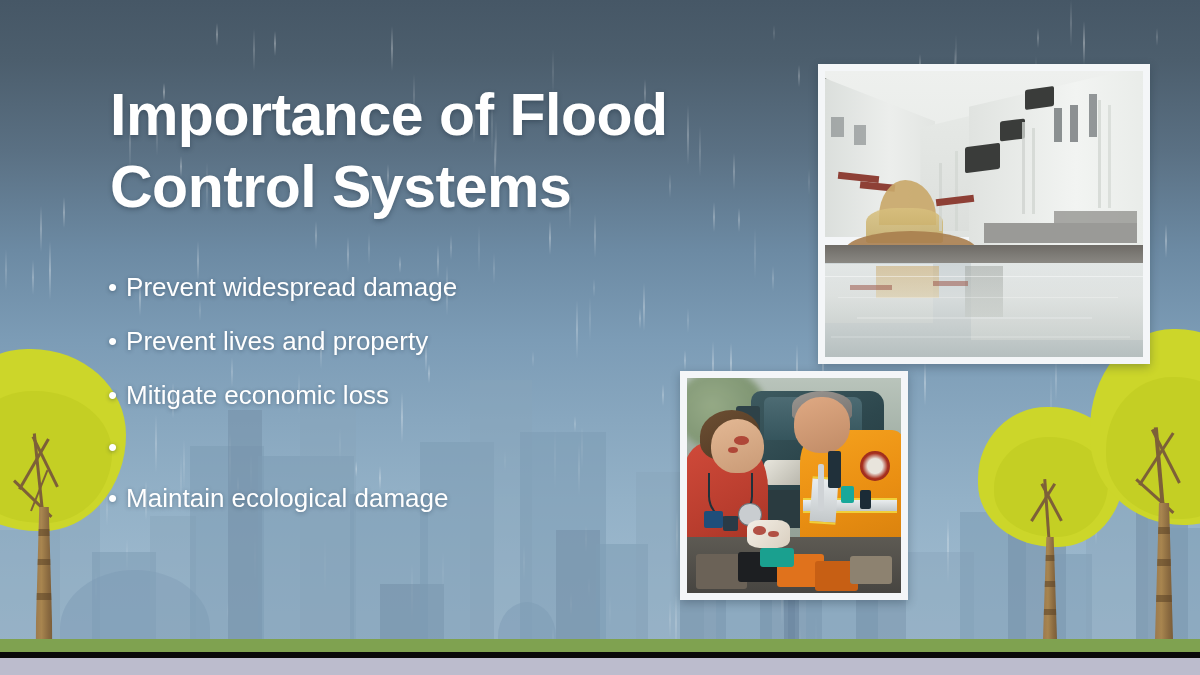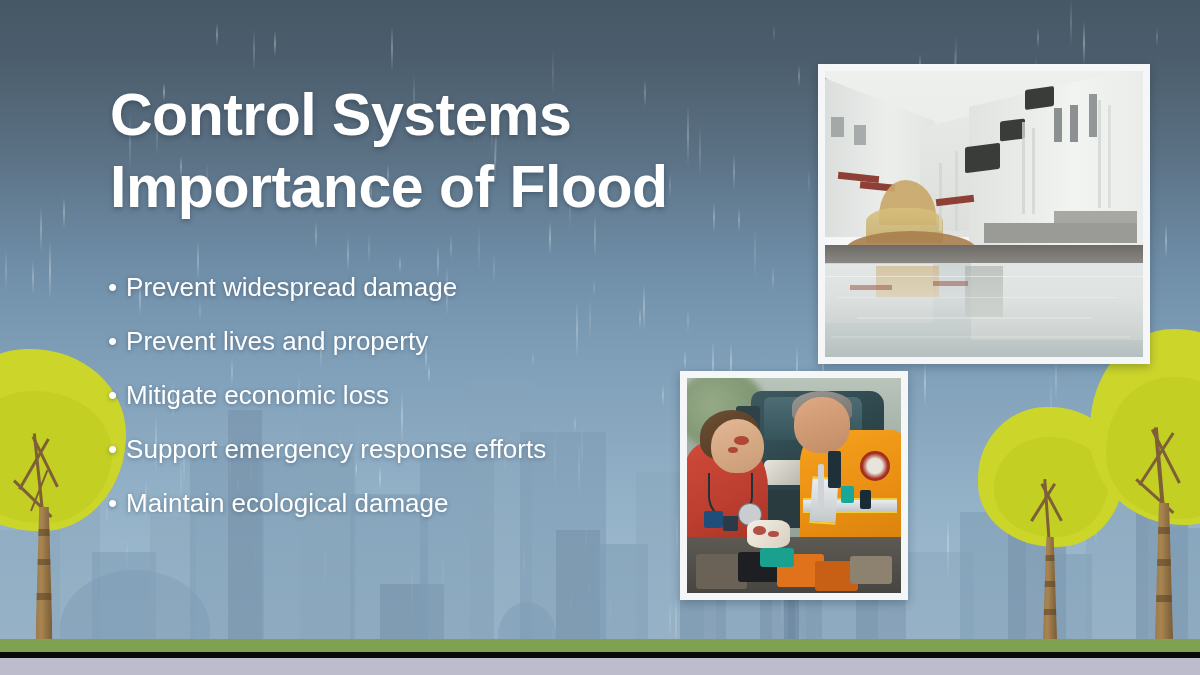--- a/index.html
+++ b/index.html
@@ -481,40 +481,39 @@
     <div class="branch" style="left:88px; bottom:156px; width:3px; height:60px; transform:rotate(-27deg);"></div>
     <div class="branch" style="left:82px; bottom:126px; width:2.5px; height:50px; transform:rotate(-48deg);"></div>
     <div class="trunk" style="left:74px; width:18px; height:136px; clip-path:polygon(22% 0, 78% 0, 100% 100%, 0 100%);">
       <div class="stripe" style="top:24px; height:7px;"></div>
       <div class="stripe" style="top:56px; height:7px;"></div>
       <div class="stripe" style="top:92px; height:7px;"></div>
     </div>
   </div>
 
   <div class="title">
+    <div>Importance of Flood</div>
     <div>Control Systems</div>
-    <div>Importance of Flood</div>
   </div>
 
   <div class="bullets">
     <div class="bullet">
       <span class="dot">•</span>
       <span>Prevent widespread damage</span>
     </div>
     <div class="bullet">
       <span class="dot">•</span>
       <span>Prevent lives and property</span>
     </div>
     <div class="bullet">
       <span class="dot">•</span>
       <span>Mitigate economic loss</span>
     </div>
     <div class="bullet">
       <span class="dot">•</span>
-      <span>Support emergency response efforts</span>
     </div>
     <div class="bullet">
       <span class="dot">•</span>
       <span>Maintain ecological damage</span>
     </div>
   </div>
 
   <div class="photo" id="photo-flooded-street">
     <div class="inner">
       <div class="street-sky"></div>

